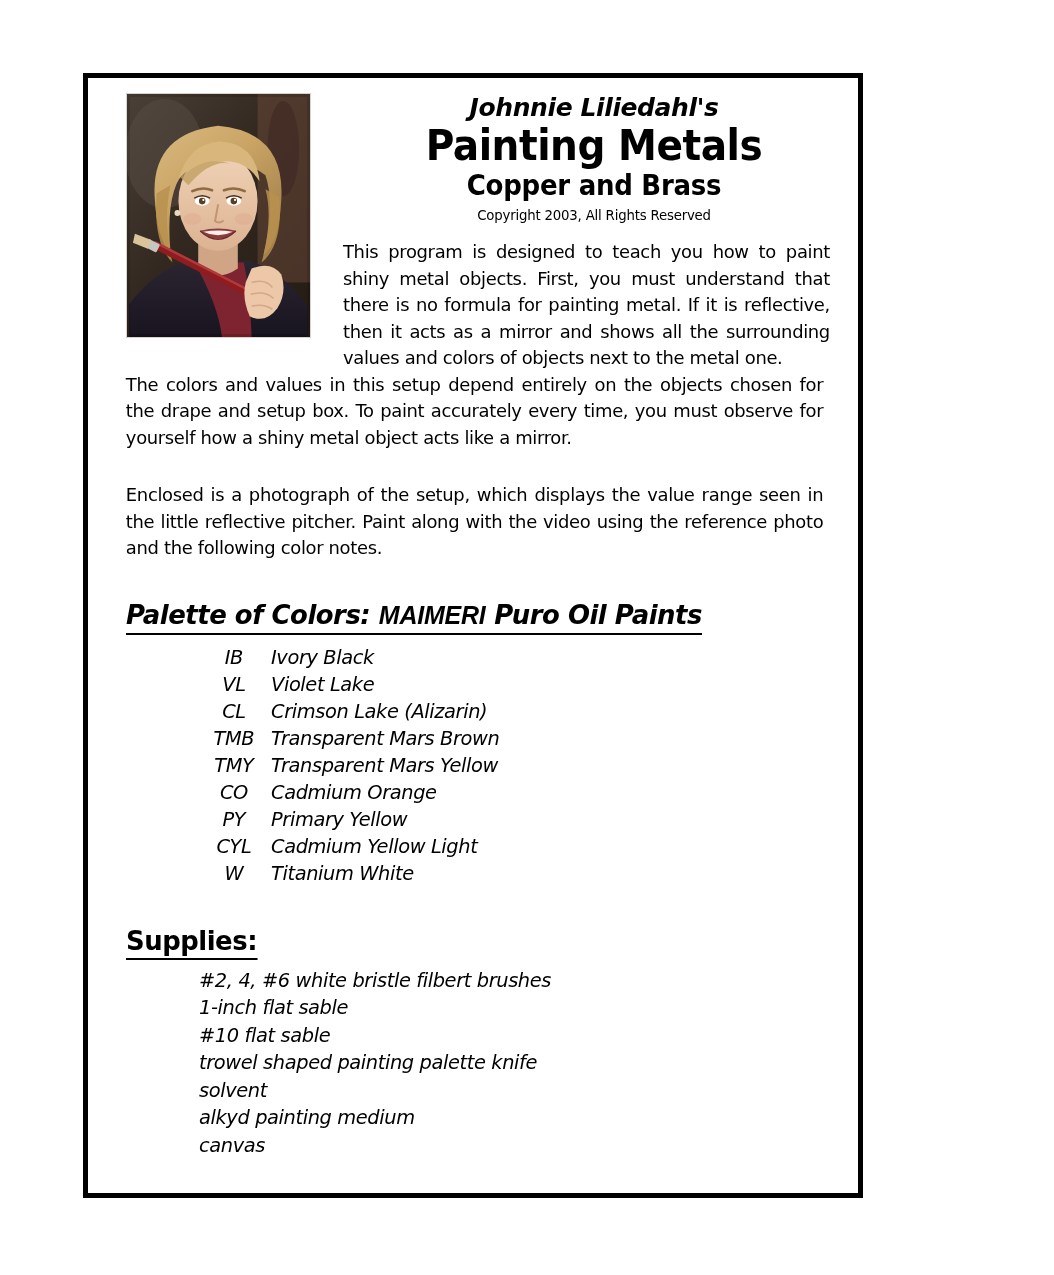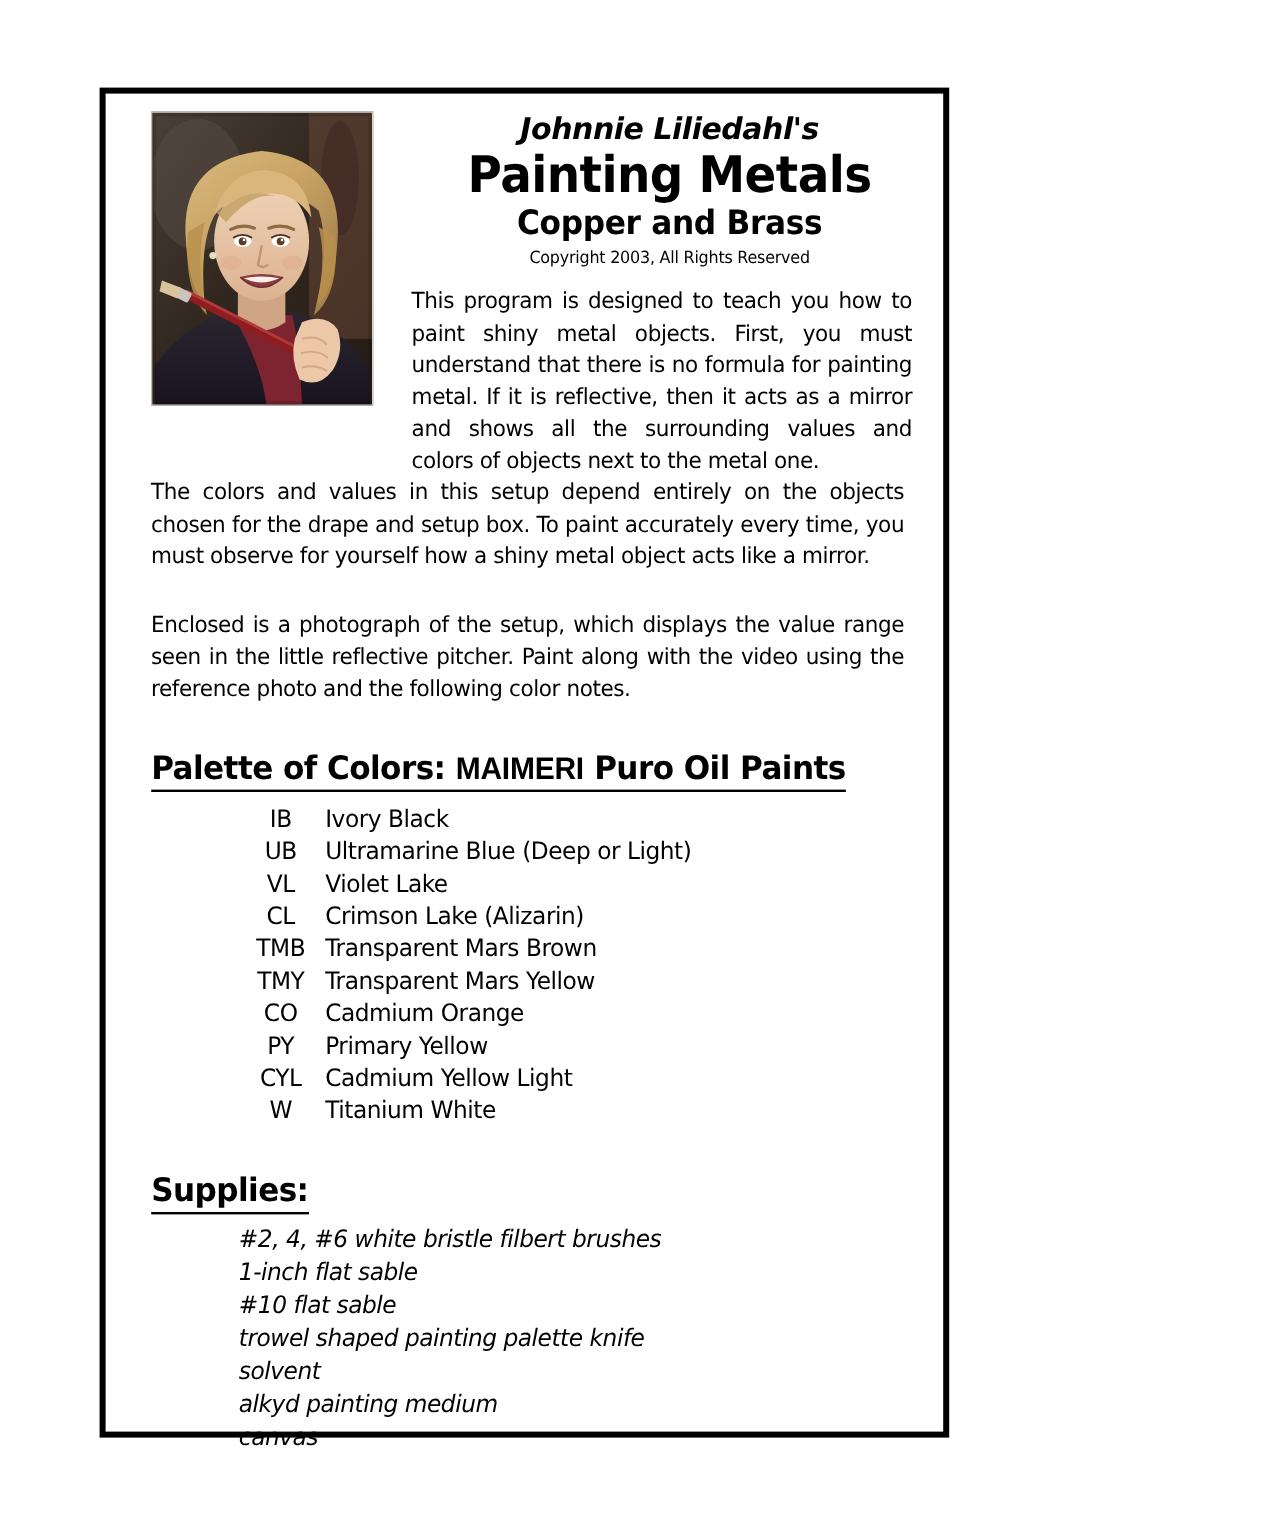--- a/index.html
+++ b/index.html
@@ -14,21 +14,21 @@
     font-family: "DejaVu Sans", sans-serif;
     color: #000000;
     overflow: hidden;
   }
 
   
   .page-frame {
     position: absolute;
     left: 83px;
     top: 73px;
-    width: 708px;
+    width: 780px;
     height: 1125px;
     border: 5px solid #000000;
     box-sizing: border-box;
     background: #ffffff;
   }
 
   .page-inner {
     position: absolute;
     left: 0; top: 0; right: 0; bottom: 0;
     padding: 10px 13px 0 33px;
@@ -140,21 +140,21 @@
     padding-bottom: 2px;
     transform: scaleX(0.96);
     transform-origin: left bottom;
   }
   .brand {
     font-family: "Liberation Sans", sans-serif;
     font-weight: bold;
     font-size: 26px;
     letter-spacing: -0.2px;
   }
-  .palette-head-wrap { margin-top: 37px; }
+  .palette-head-wrap { margin-top: 37px; font-style: italic; }
   .supplies-head-wrap { margin-top: 38px; }
 
   
   .palette-list {
     margin: 9px 0 0 0;
     padding: 0;
     list-style: none;
   }
   .palette-row {
     display: flex;
@@ -304,24 +304,20 @@
           <span>Palette of Colors: </span><span class="brand">MAIMERI</span><span> Puro Oil Paints</span>
         </span>
       </div>
 
       <ul class="palette-list">
         <li class="palette-row">
           <span class="abbr">IB</span>
           <span class="cname">Ivory Black</span>
         </li>
         <li class="palette-row">
-          <span class="abbr">UB</span>
-          <span class="cname">Ultramarine Blue (Deep or Light)</span>
-        </li>
-        <li class="palette-row">
           <span class="abbr">VL</span>
           <span class="cname">Violet Lake</span>
         </li>
         <li class="palette-row">
           <span class="abbr">CL</span>
           <span class="cname">Crimson Lake (Alizarin)</span>
         </li>
         <li class="palette-row">
           <span class="abbr">TMB</span>
           <span class="cname">Transparent Mars Brown</span>

